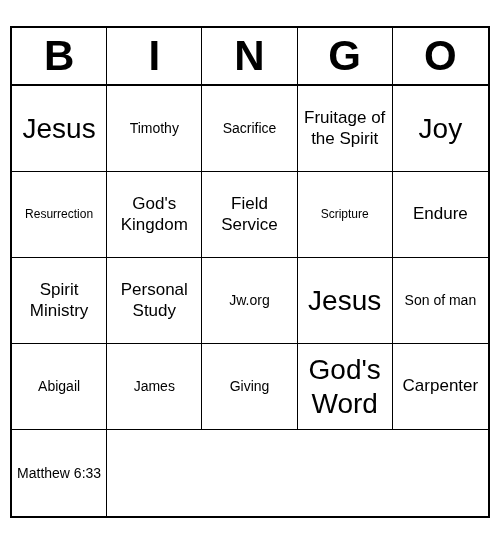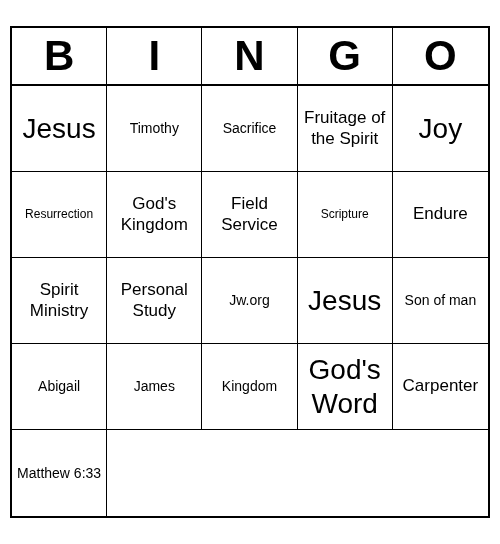--- a/index.html
+++ b/index.html
@@ -105,18 +105,18 @@
       <div class="bingo-cell text-normal">Field Service</div>
       <div class="bingo-cell text-small">Scripture</div>
       <div class="bingo-cell text-normal">Endure</div>
       <div class="bingo-cell text-normal">Spirit Ministry</div>
       <div class="bingo-cell text-normal">Personal Study</div>
       <div class="bingo-cell text-medium">Jw.org</div>
       <div class="bingo-cell text-large">Jesus</div>
       <div class="bingo-cell text-medium">Son of man</div>
       <div class="bingo-cell text-medium">Abigail</div>
       <div class="bingo-cell text-medium">James</div>
-      <div class="bingo-cell text-medium">Kingdom</div>
+      <div class="bingo-cell text-medium">Giving</div>
       <div class="bingo-cell text-large">God's Word</div>
       <div class="bingo-cell text-normal">Carpenter</div>
       <div class="bingo-cell text-medium">Matthew 6:33</div>
     </div>
 </div>
 
 </body></html>

